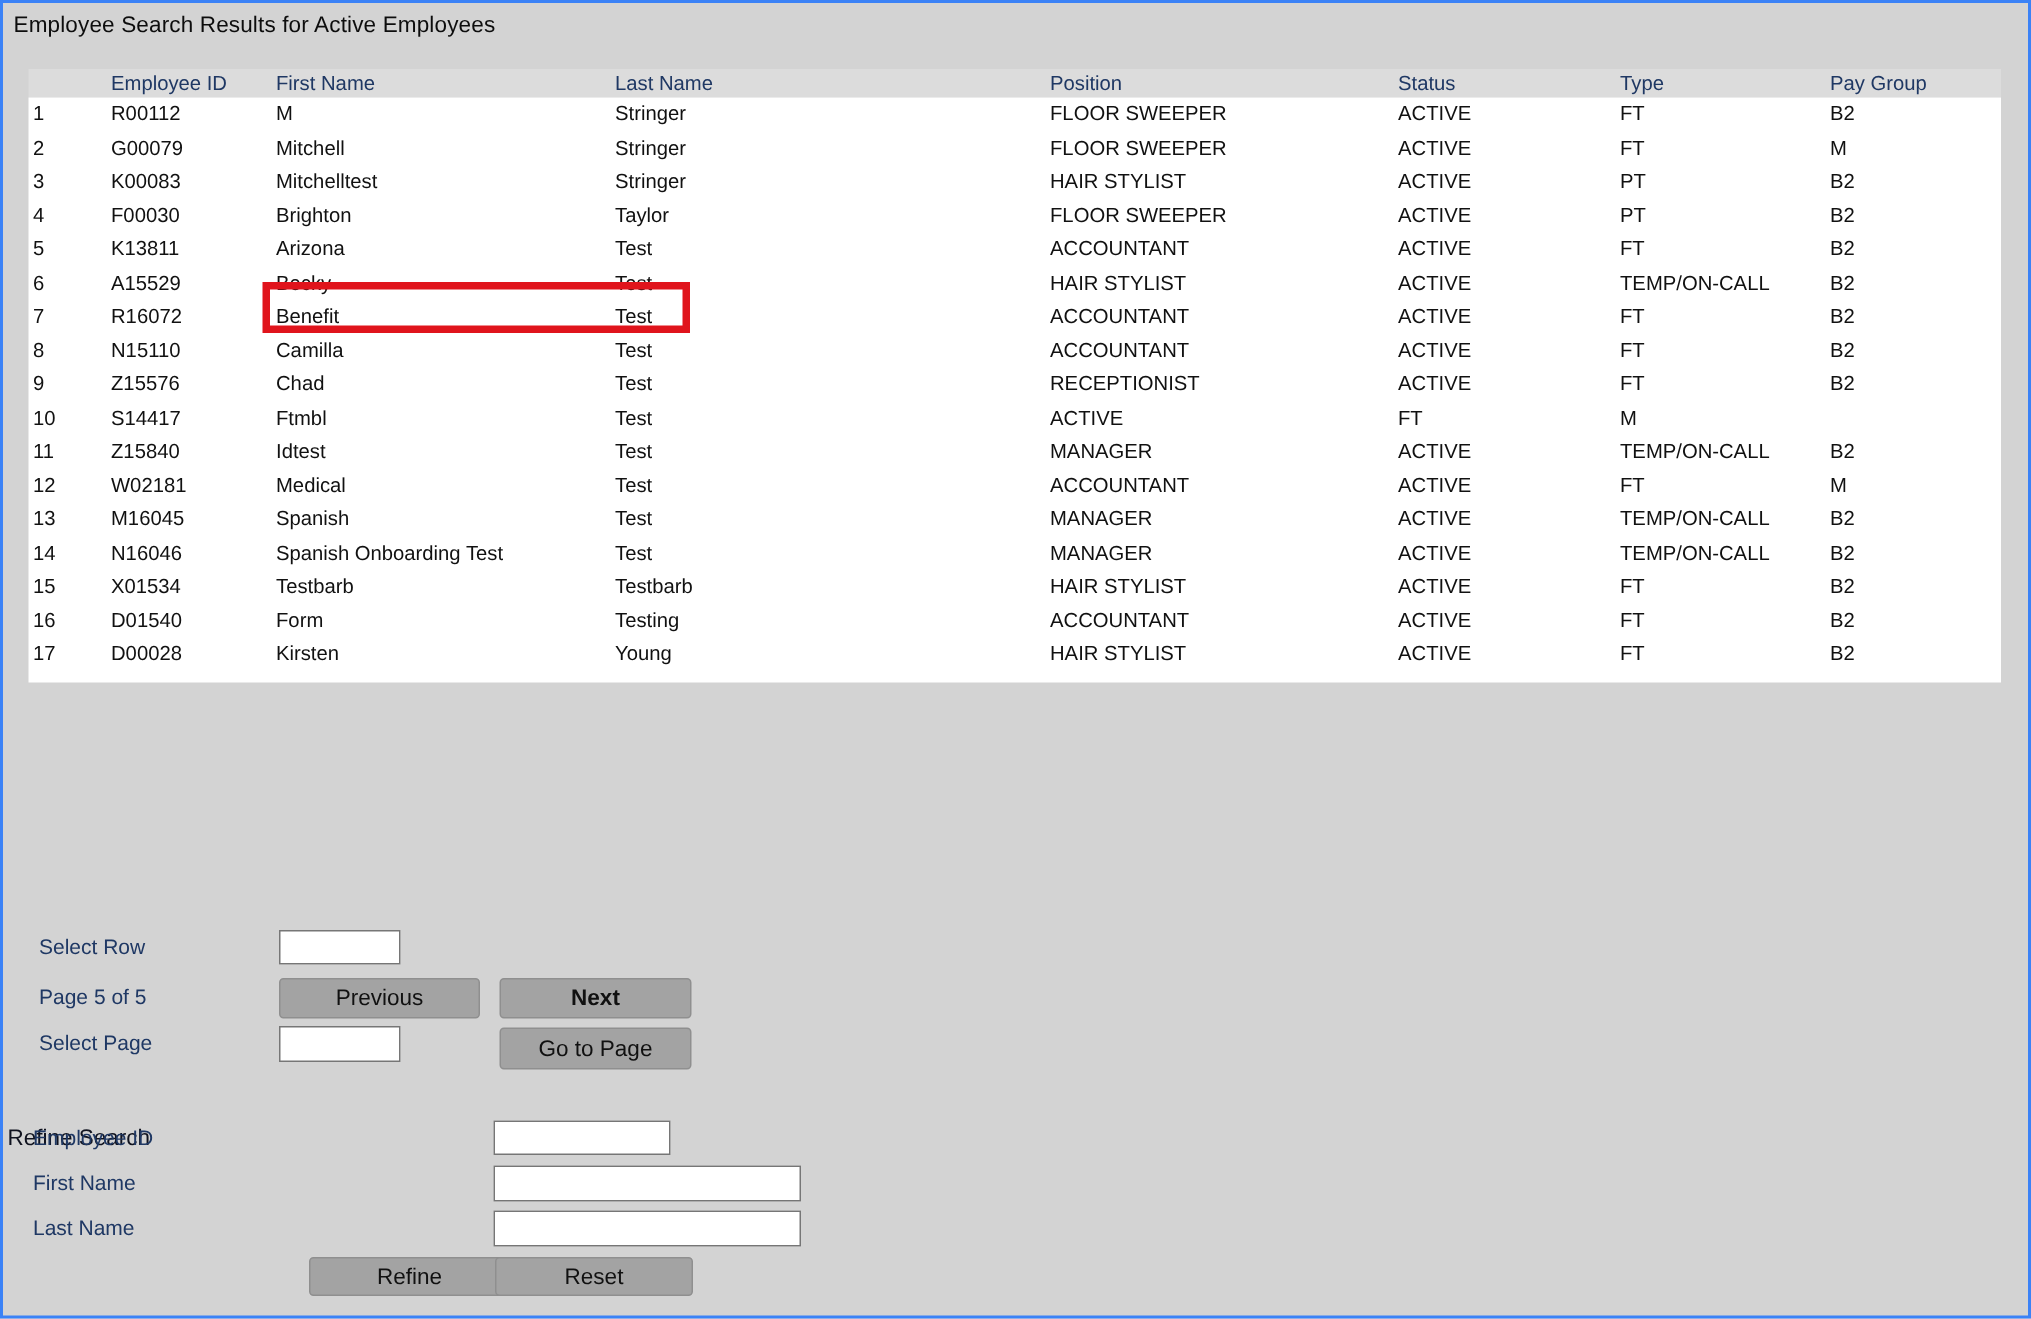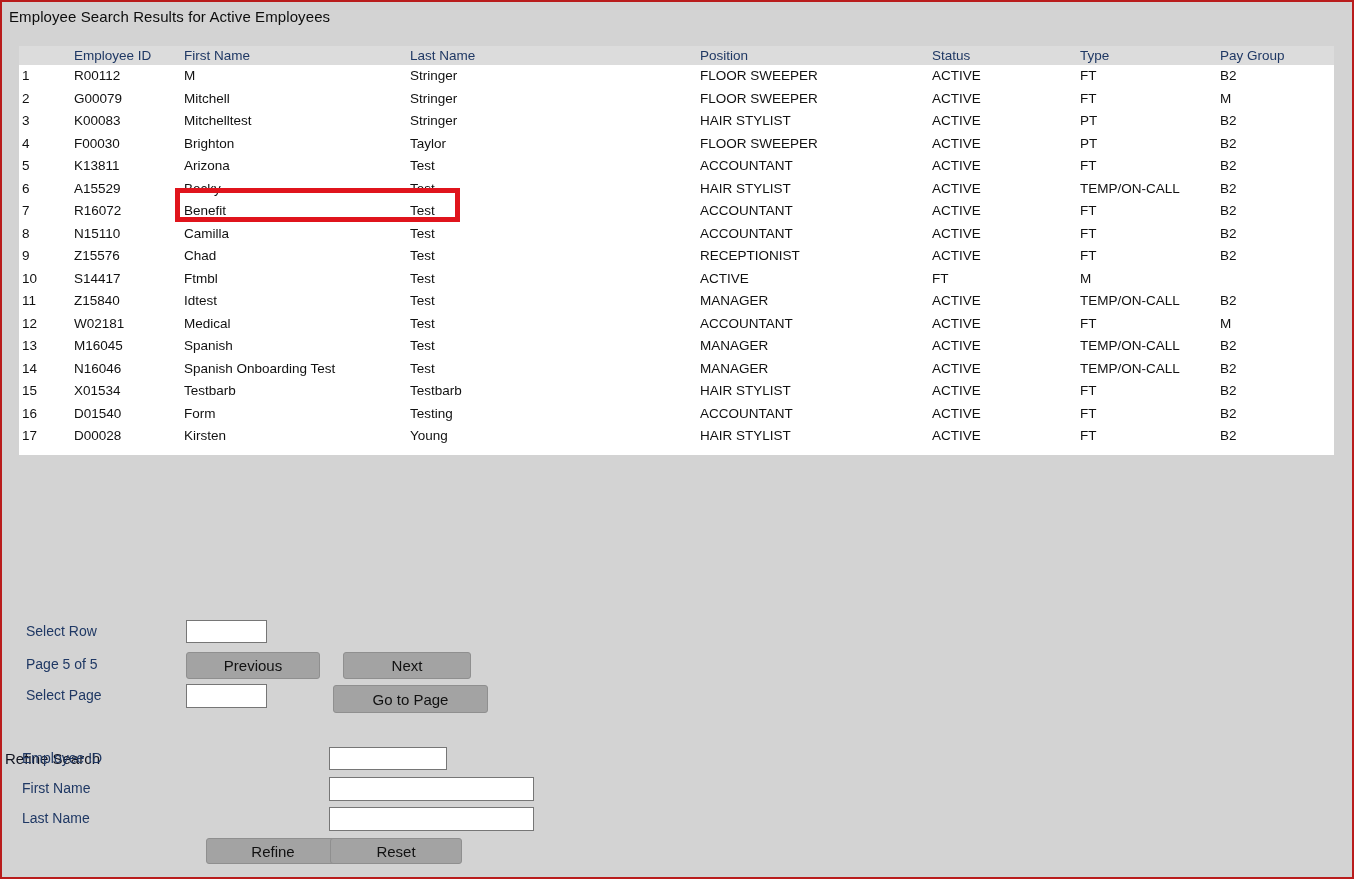--- a/index.html
+++ b/index.html
@@ -4,21 +4,21 @@
 <style>
   html, body { margin: 0; padding: 0; }
   body { font-family: "Liberation Sans", sans-serif; }
 
   .page {
     position: relative;
     width: 1354px;
     height: 879px;
     box-sizing: border-box;
     background: #d3d3d3;
-    border: 2px solid #b91c1c;
+    border: 2px solid #3b82f6;
     overflow: hidden;
   }
 
   .title {
     position: absolute;
     left: 7px; top: 6px;
     font-size: 15px;
     color: #0d0d0d;
     letter-spacing: 0.1px;
   }
@@ -295,25 +295,25 @@
           <div class="cell">B2</div>
         </div>
       </div>
   </div>
 
   <div class="lbl" style="left:24px; top:621px;">Select Row</div>
   <input class="txt" style="left: 184px; top: 618px; width: 81px; height: 23px;" value="">
 
   <div class="lbl" style="left:24px; top:654px;">Page 5 of 5</div>
   <button class="btn" style="left:184px; top:650px; width:134px; height:27px;">Previous</button>
-  <button class="btn" style="left:341px; top:650px; width:128px; height:27px;">Next</button>
+  <button class="btn" style="left:331px; top:650px; width:128px; height:27px;font-weight:bold;">Next</button>
 
   <div class="lbl" style="left:24px; top:685px;">Select Page</div>
   <input class="txt" style="left: 184px; top: 682px; width: 81px; height: 24px;" value="">
-  <button class="btn" style="left:331px; top:683px; width:155px; height:28px;">Go to Page</button>
+  <button class="btn" style="left:331px; top:683px; width:128px; height:28px;">Go to Page</button>
 
   <div class="heading" style="left:3px; top:748px;">Refine Search</div>
 
   <div class="lbl" style="left:20px; top:748px;">Employee ID</div>
   <input class="txt" style="left: 327px; top: 745px; width: 118px; height: 23px;" value="">
 
   <div class="lbl" style="left:20px; top:778px;">First Name</div>
   <input class="txt" style="left: 327px; top: 775px; width: 205px; height: 24px;" value="">
 
   <div class="lbl" style="left:20px; top:808px;">Last Name</div>

